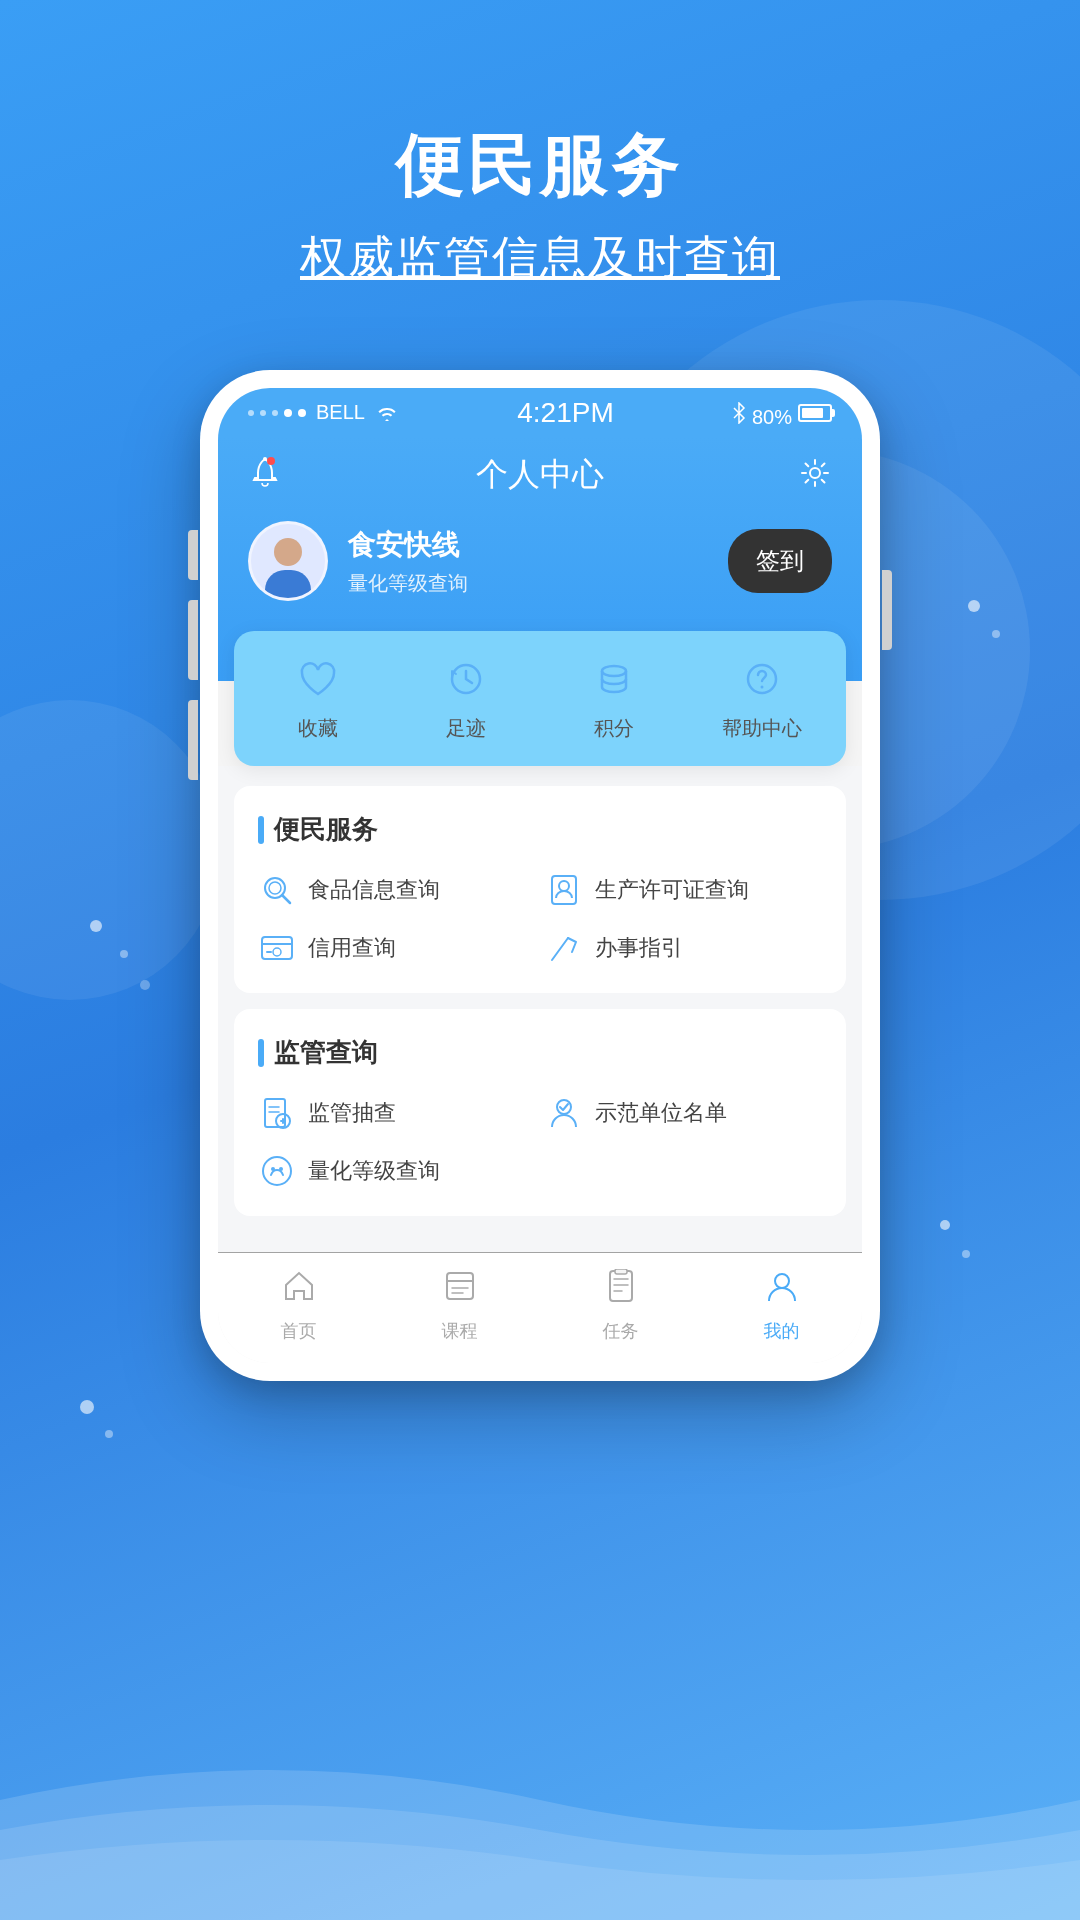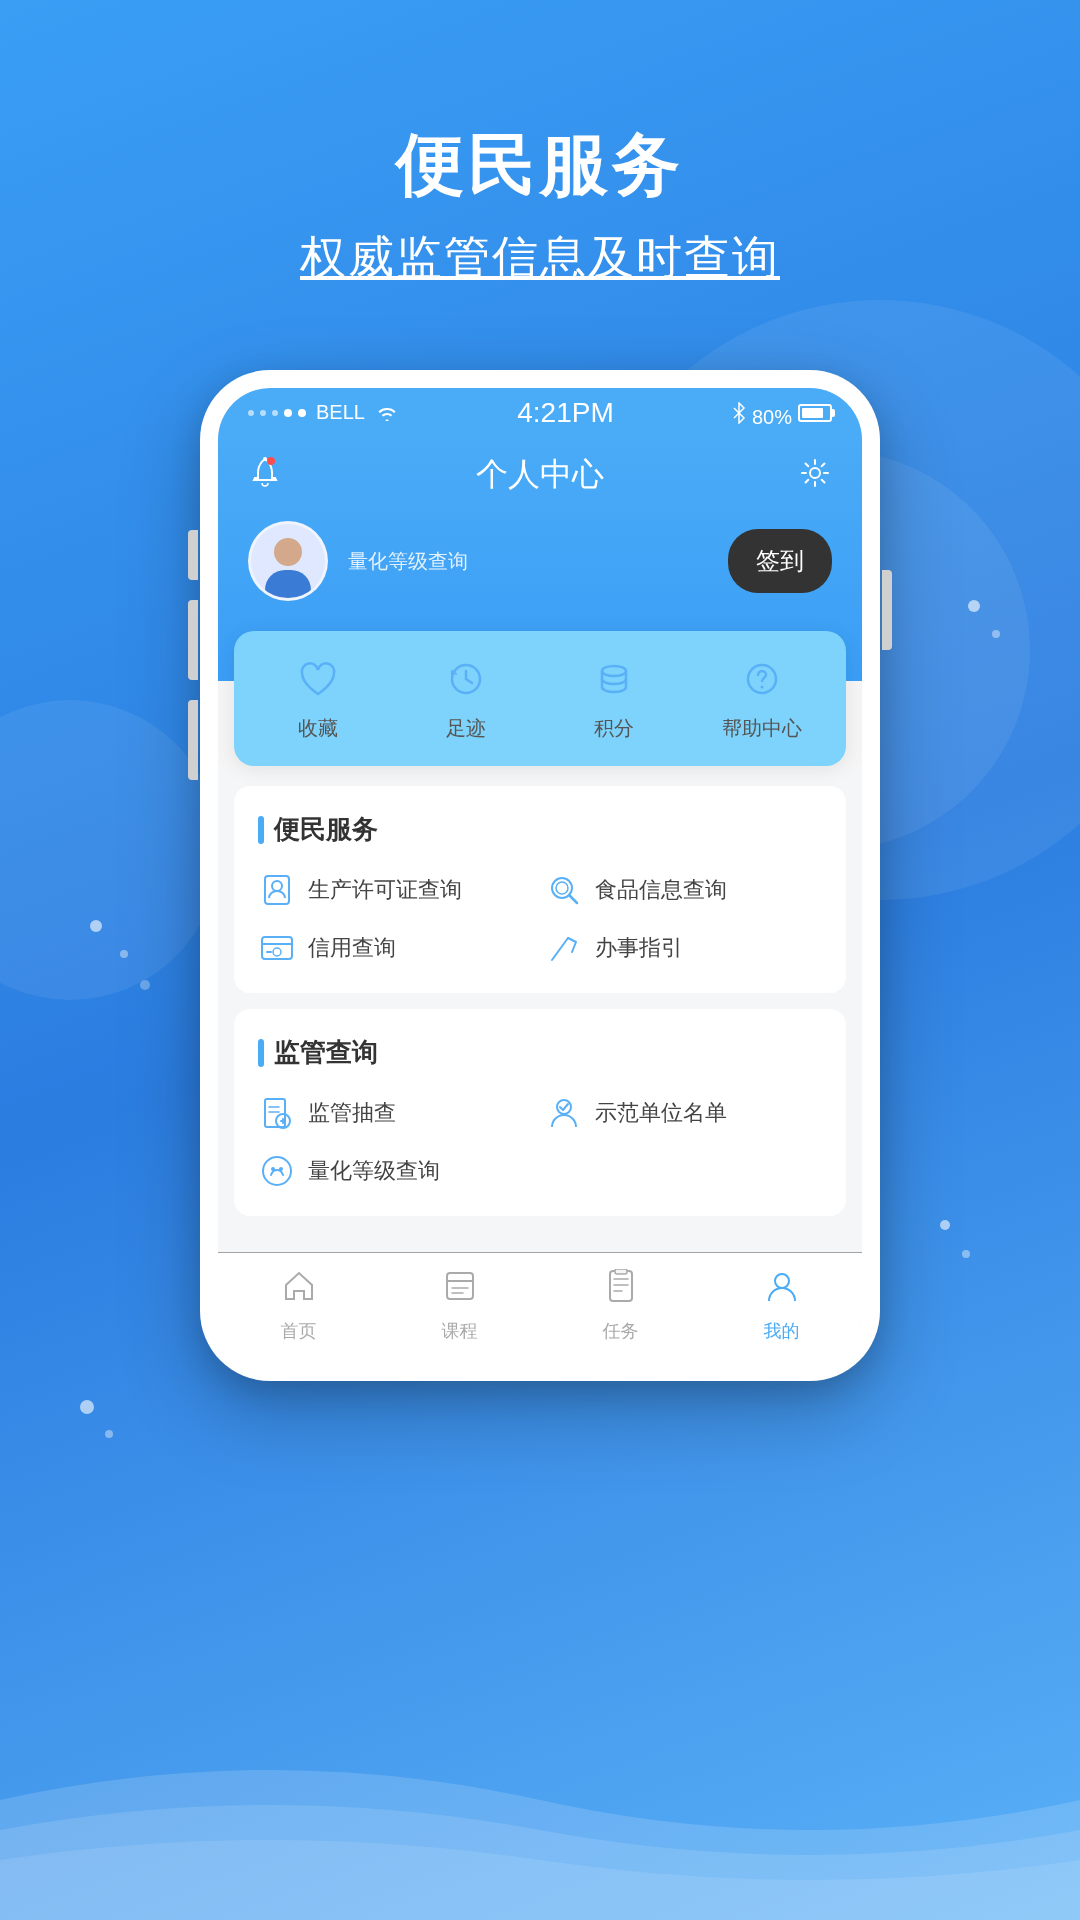--- a/index.html
+++ b/index.html
@@ -433,20 +433,21 @@
         </div>
 
         <div class="user-info">
           <div class="avatar">
             <div class="avatar-figure">
               <div class="avatar-head"></div>
               <div class="avatar-body"></div>
             </div>
           </div>
           <div class="user-text">
+            <div class="user-name">食安快线</div>
             <div class="user-company">量化等级查询</div>
           </div>
           <button class="checkin-btn">签到</button>
         </div>
       </div>
 
       <div class="quick-actions">
 
         <div class="quick-action-item">
           <div class="qa-icon">
@@ -492,41 +493,41 @@
       </div>
 
       <div class="content-area">
 
         <div class="section-card">
           <div class="section-title">
             <div class="section-title-bar"></div>
             <span>便民服务</span>
           </div>
           <div class="menu-grid">
+
+            <div class="menu-item">
+              <div class="menu-icon">
+                <svg width="36" height="36" viewBox="0 0 36 36" fill="none">
+                  <circle cx="16" cy="16" r="10" stroke="#5ab0f7" stroke-width="2"></circle>
+                  <line x1="23" y1="23" x2="31" y2="31" stroke="#5ab0f7" stroke-width="2.5" stroke-linecap="round"></line>
+                  <circle cx="16" cy="16" r="6" stroke="#5ab0f7" stroke-width="1.5"></circle>
+                </svg>
+              </div>
+              <span class="menu-label">食品信息查询</span>
+            </div>
 
             <div class="menu-item">
               <div class="menu-icon">
                 <svg width="36" height="36" viewBox="0 0 36 36" fill="none">
                   <rect x="6" y="4" width="24" height="28" rx="3" stroke="#5ab0f7" stroke-width="2"></rect>
                   <circle cx="18" cy="14" r="5" stroke="#5ab0f7" stroke-width="2"></circle>
                   <path d="M10 26c0-4 3.6-7 8-7s8 3 8 7" stroke="#5ab0f7" stroke-width="2" fill="none"></path>
                 </svg>
               </div>
               <span class="menu-label">生产许可证查询</span>
-            </div>
-
-            <div class="menu-item">
-              <div class="menu-icon">
-                <svg width="36" height="36" viewBox="0 0 36 36" fill="none">
-                  <circle cx="16" cy="16" r="10" stroke="#5ab0f7" stroke-width="2"></circle>
-                  <line x1="23" y1="23" x2="31" y2="31" stroke="#5ab0f7" stroke-width="2.5" stroke-linecap="round"></line>
-                  <circle cx="16" cy="16" r="6" stroke="#5ab0f7" stroke-width="1.5"></circle>
-                </svg>
-              </div>
-              <span class="menu-label">食品信息查询</span>
             </div>
 
             <div class="menu-item">
               <div class="menu-icon">
                 <svg width="36" height="36" viewBox="0 0 36 36" fill="none">
                   <rect x="3" y="7" width="30" height="22" rx="3" stroke="#5ab0f7" stroke-width="2"></rect>
                   <line x1="3" y1="14" x2="33" y2="14" stroke="#5ab0f7" stroke-width="2"></line>
                   <circle cx="18" cy="22" r="4" stroke="#5ab0f7" stroke-width="1.5"></circle>
                   <line x1="8" y1="22" x2="12" y2="22" stroke="#5ab0f7" stroke-width="2" stroke-linecap="round"></line>
                 </svg>

